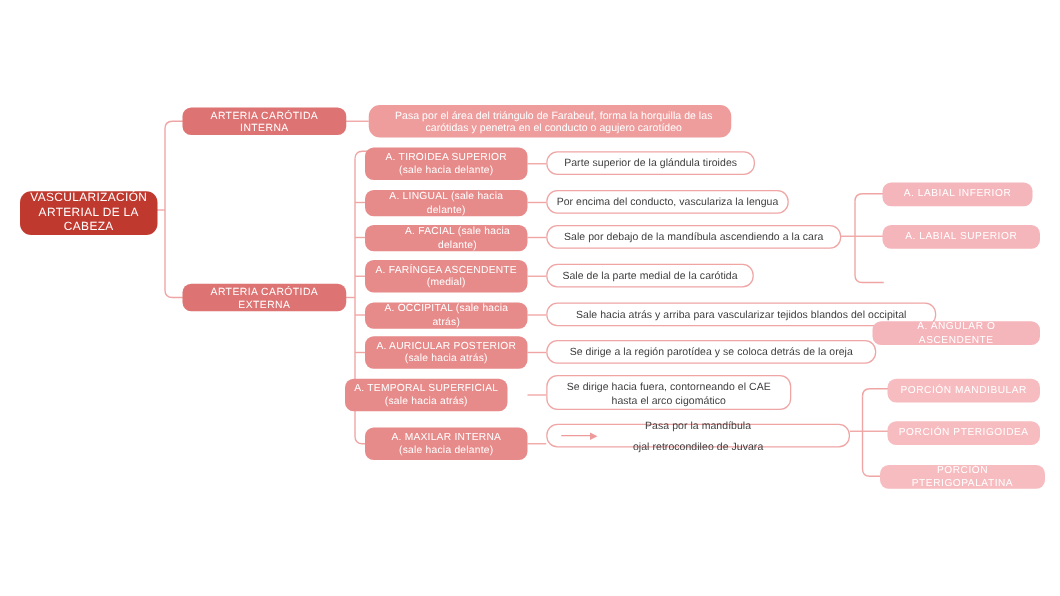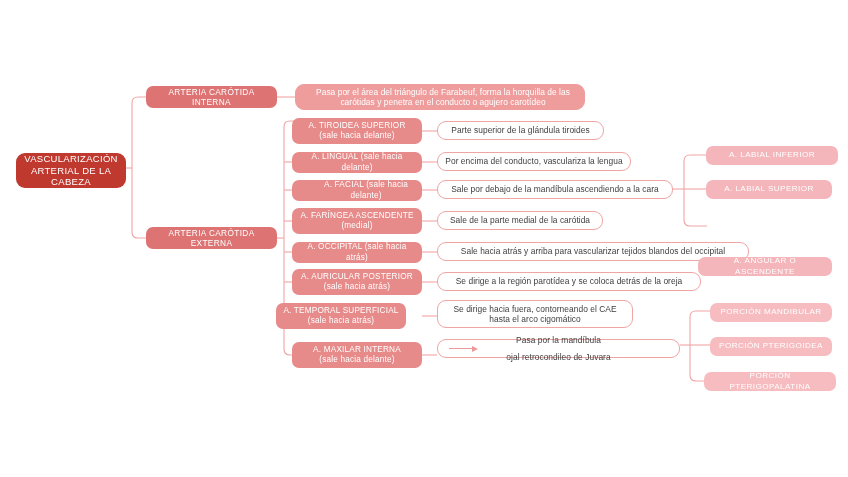--- a/index.html
+++ b/index.html
@@ -220,39 +220,39 @@
   </div>
 
   <div class="node n-desc" style="left:437px;top:242px;width:312px;height:19px;">
     <span>Sale hacia atrás y arriba para vascularizar tejidos blandos del occipital</span>
   </div>
 
   <div class="node n-desc" style="left:437px;top:272px;width:264px;height:19px;">
     <span>Se dirige a la región parotídea y se coloca detrás de la oreja</span>
   </div>
 
-  <div class="node n-desc" style="left:437px;top:300px;width:196px;height:28px;">
+  <div class="node n-desc" style="left:437px;top:300px;width:196px;height:28px;align-items:flex-end;">
     <span>
       <span>Se dirige hacia fuera, contorneando el CAE</span>
       <span>hasta el arco cigomático</span>
     </span>
   </div>
 
   <div class="node n-desc" style="left:437px;top:339px;width:243px;height:19px;">
     <span class="desc-row">
       <span>Pasa por la mandíbula</span>
       <span class="inline-arrow">
         <span class="shaft"></span>
           <span class="head"></span>
       </span>
       <span>ojal retrocondileo de Juvara</span>
     </span>
   </div>
 
-  <div class="node n-leaf" style="left:706px;top:146px;width:132px;height:19px;">
+  <div class="node n-leaf" style="left:706px;top:146px;width:120px;height:19px;">
     <span>A. LABIAL INFERIOR</span>
   </div>
 
   <div class="node n-leaf" style="left:706px;top:180px;width:126px;height:19px;">
     <span>A. LABIAL SUPERIOR</span>
   </div>
 
   <div class="node n-leaf" style="left:698px;top:217px;width:134px;height:19px;margin-top:40px;">
     <span>A. ANGULAR O ASCENDENTE</span>
   </div>

